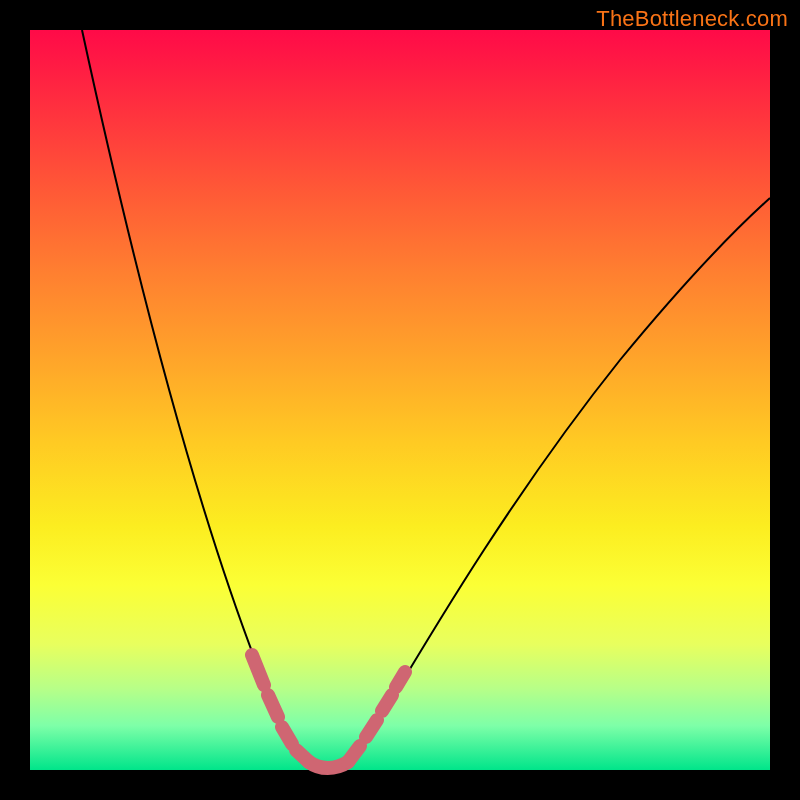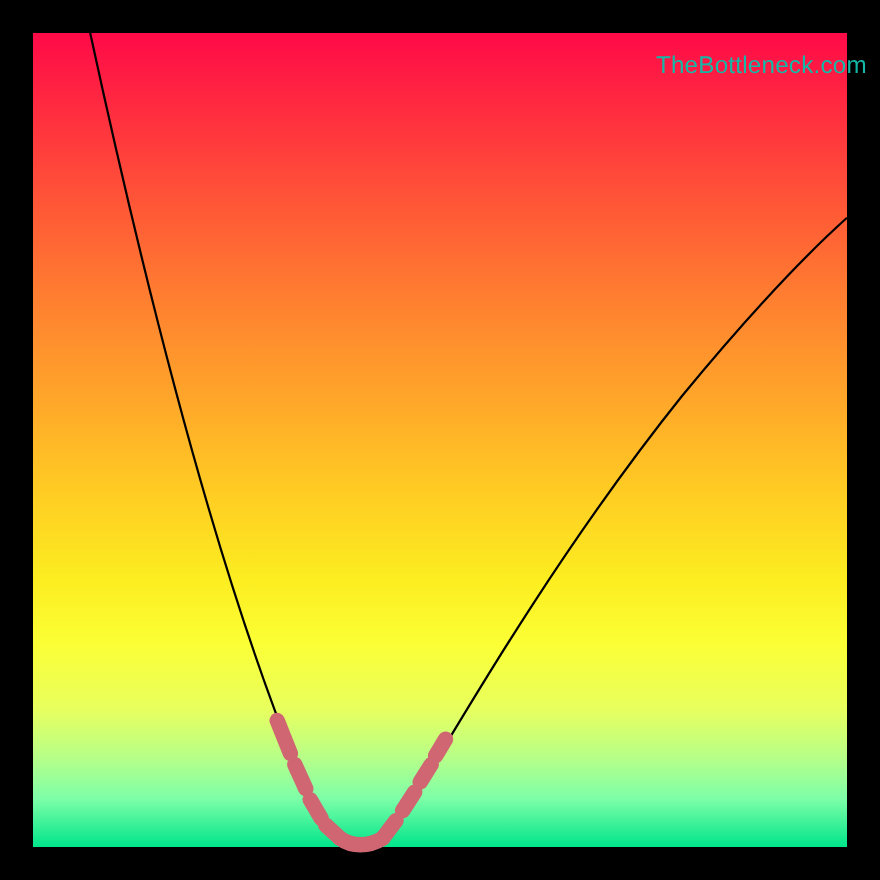--- a/index.html
+++ b/index.html
@@ -21,25 +21,24 @@
       #fbff35 75%,
       #e8ff5e 83%,
       #b7ff88 89%,
       #7effa8 94%,
       #00e58a 100%);
   }
   .watermark {
     position: absolute;
     top: 6px;
     right: 12px;
-    color: #14b8a6;
+    color: #f97316;
     font-size: 22px;
     font-weight: 400;
     letter-spacing: 0.2px;
-    margin-top: 40px;
   }
   svg.curve {
     position: absolute;
     left: 30px;
     top: 30px;
     width: 740px;
     height: 740px;
     overflow: visible;
   }
 </style>

